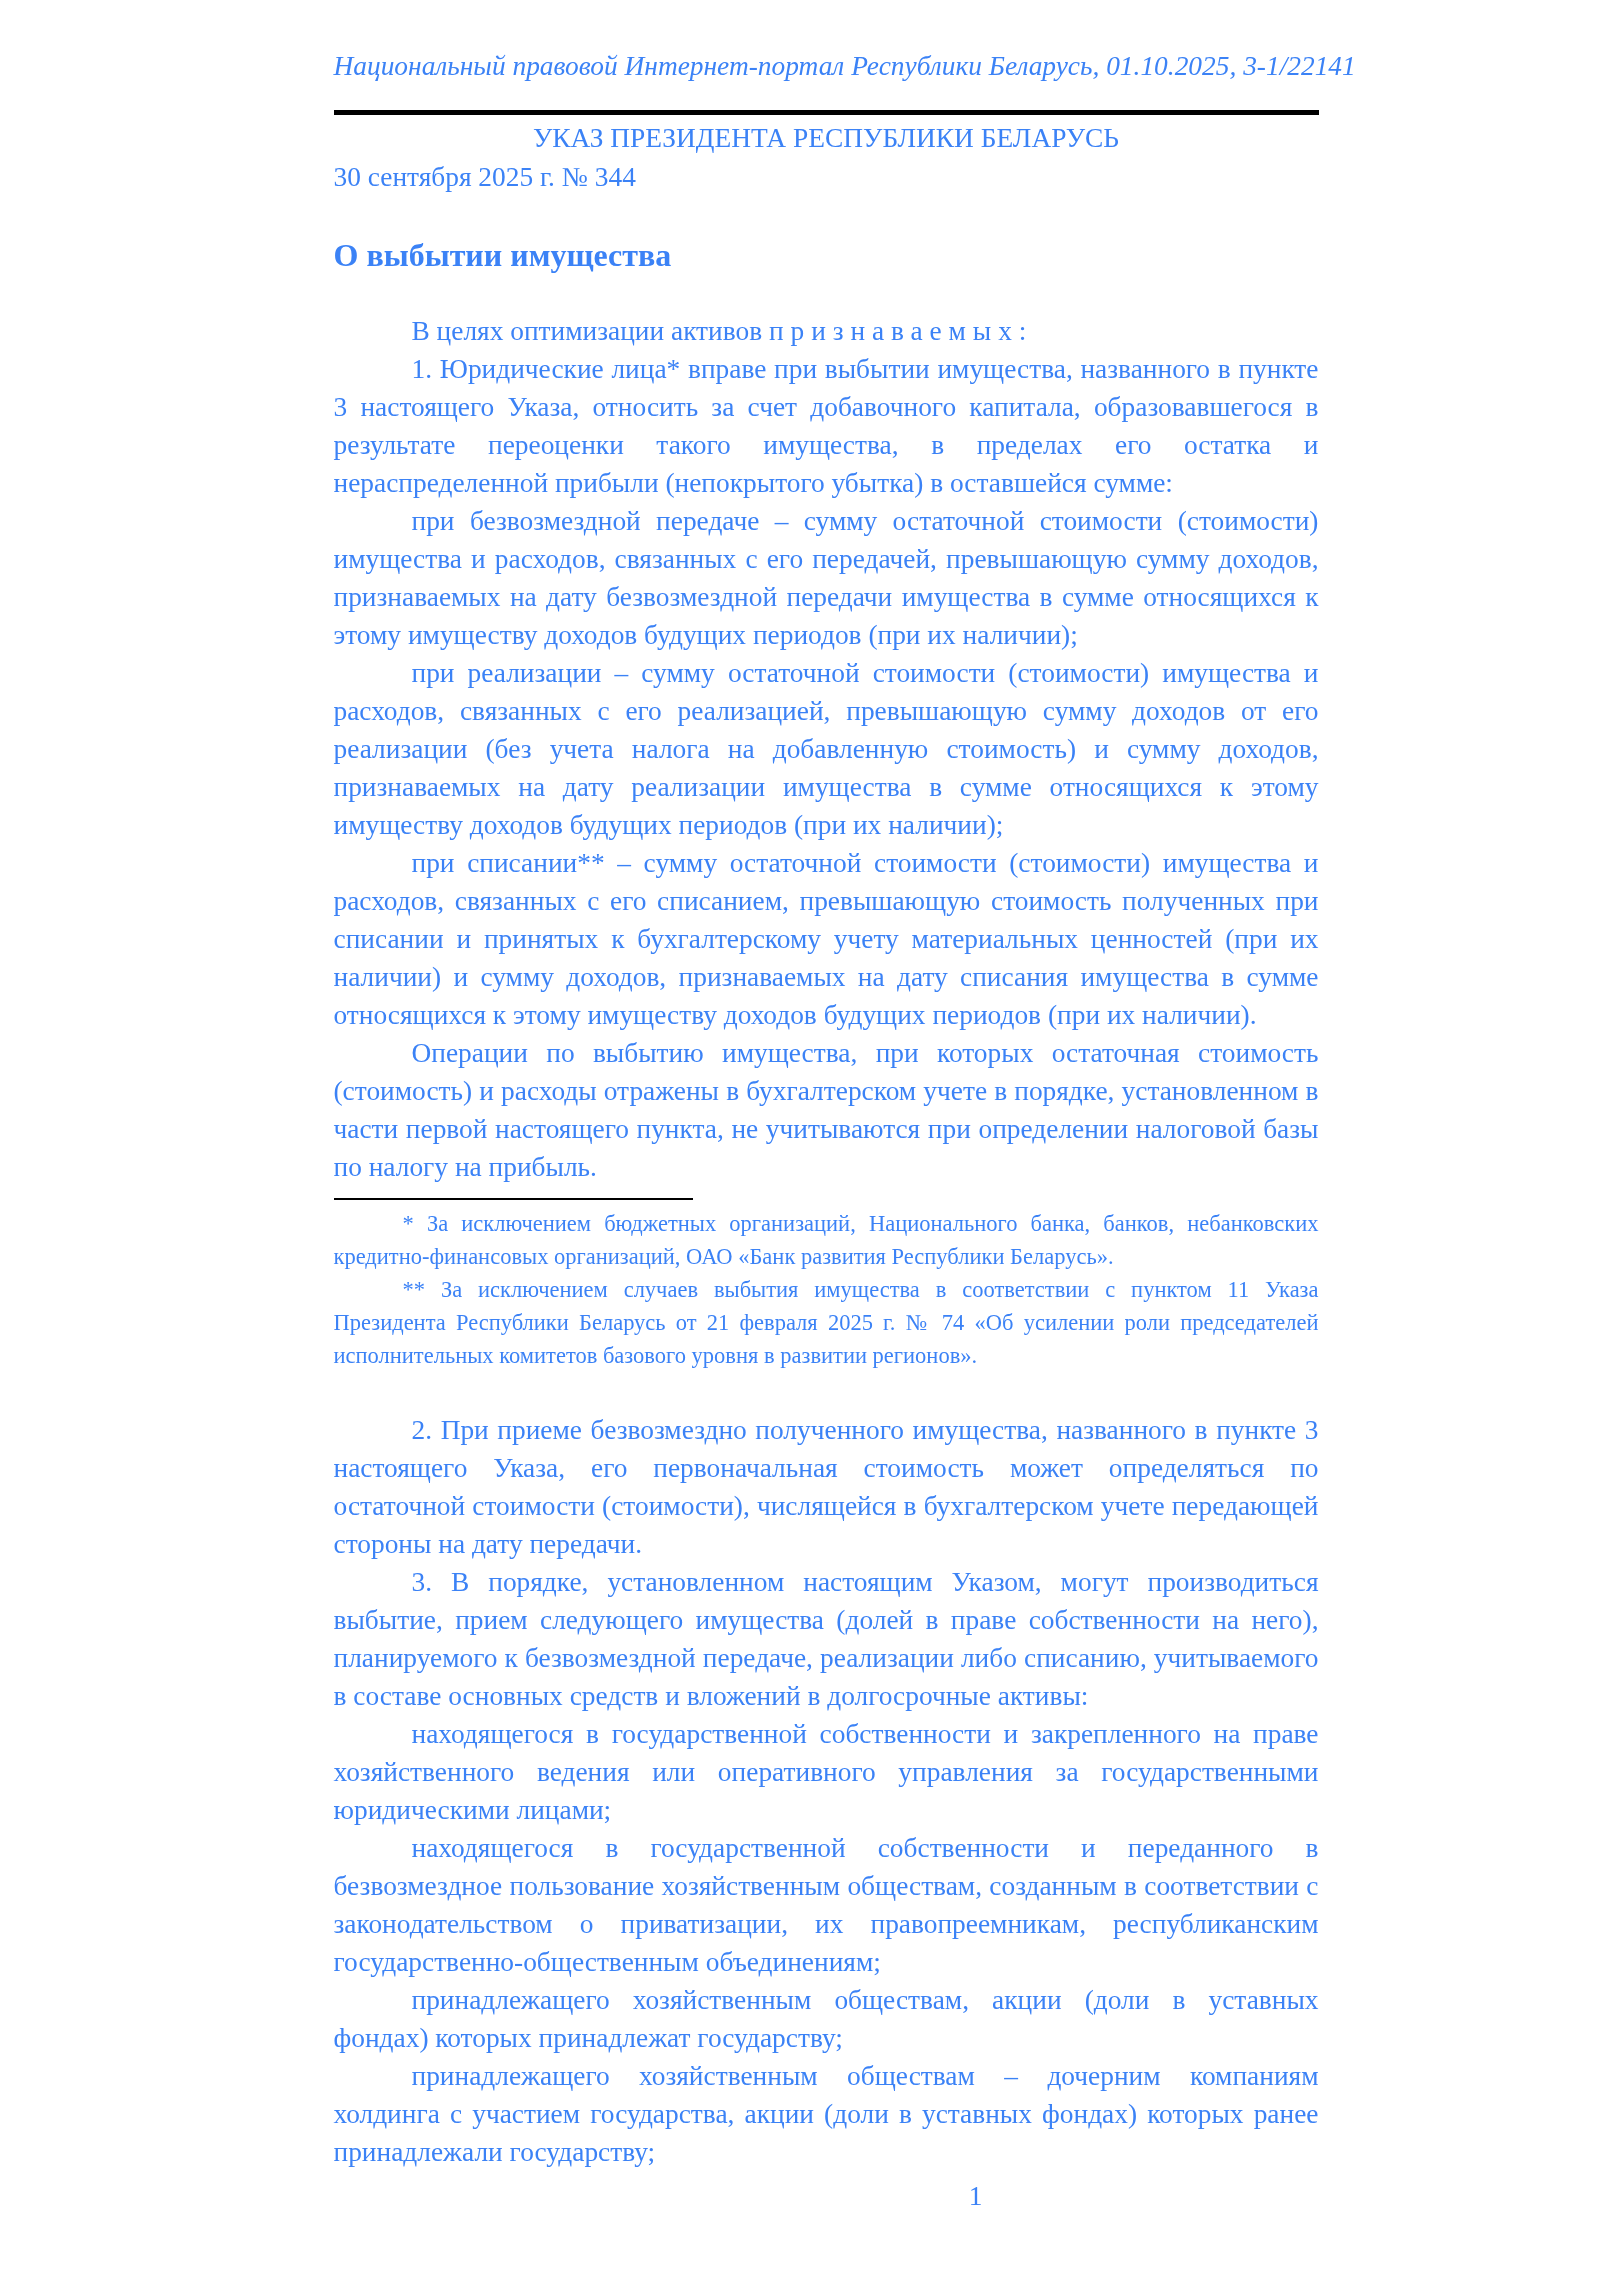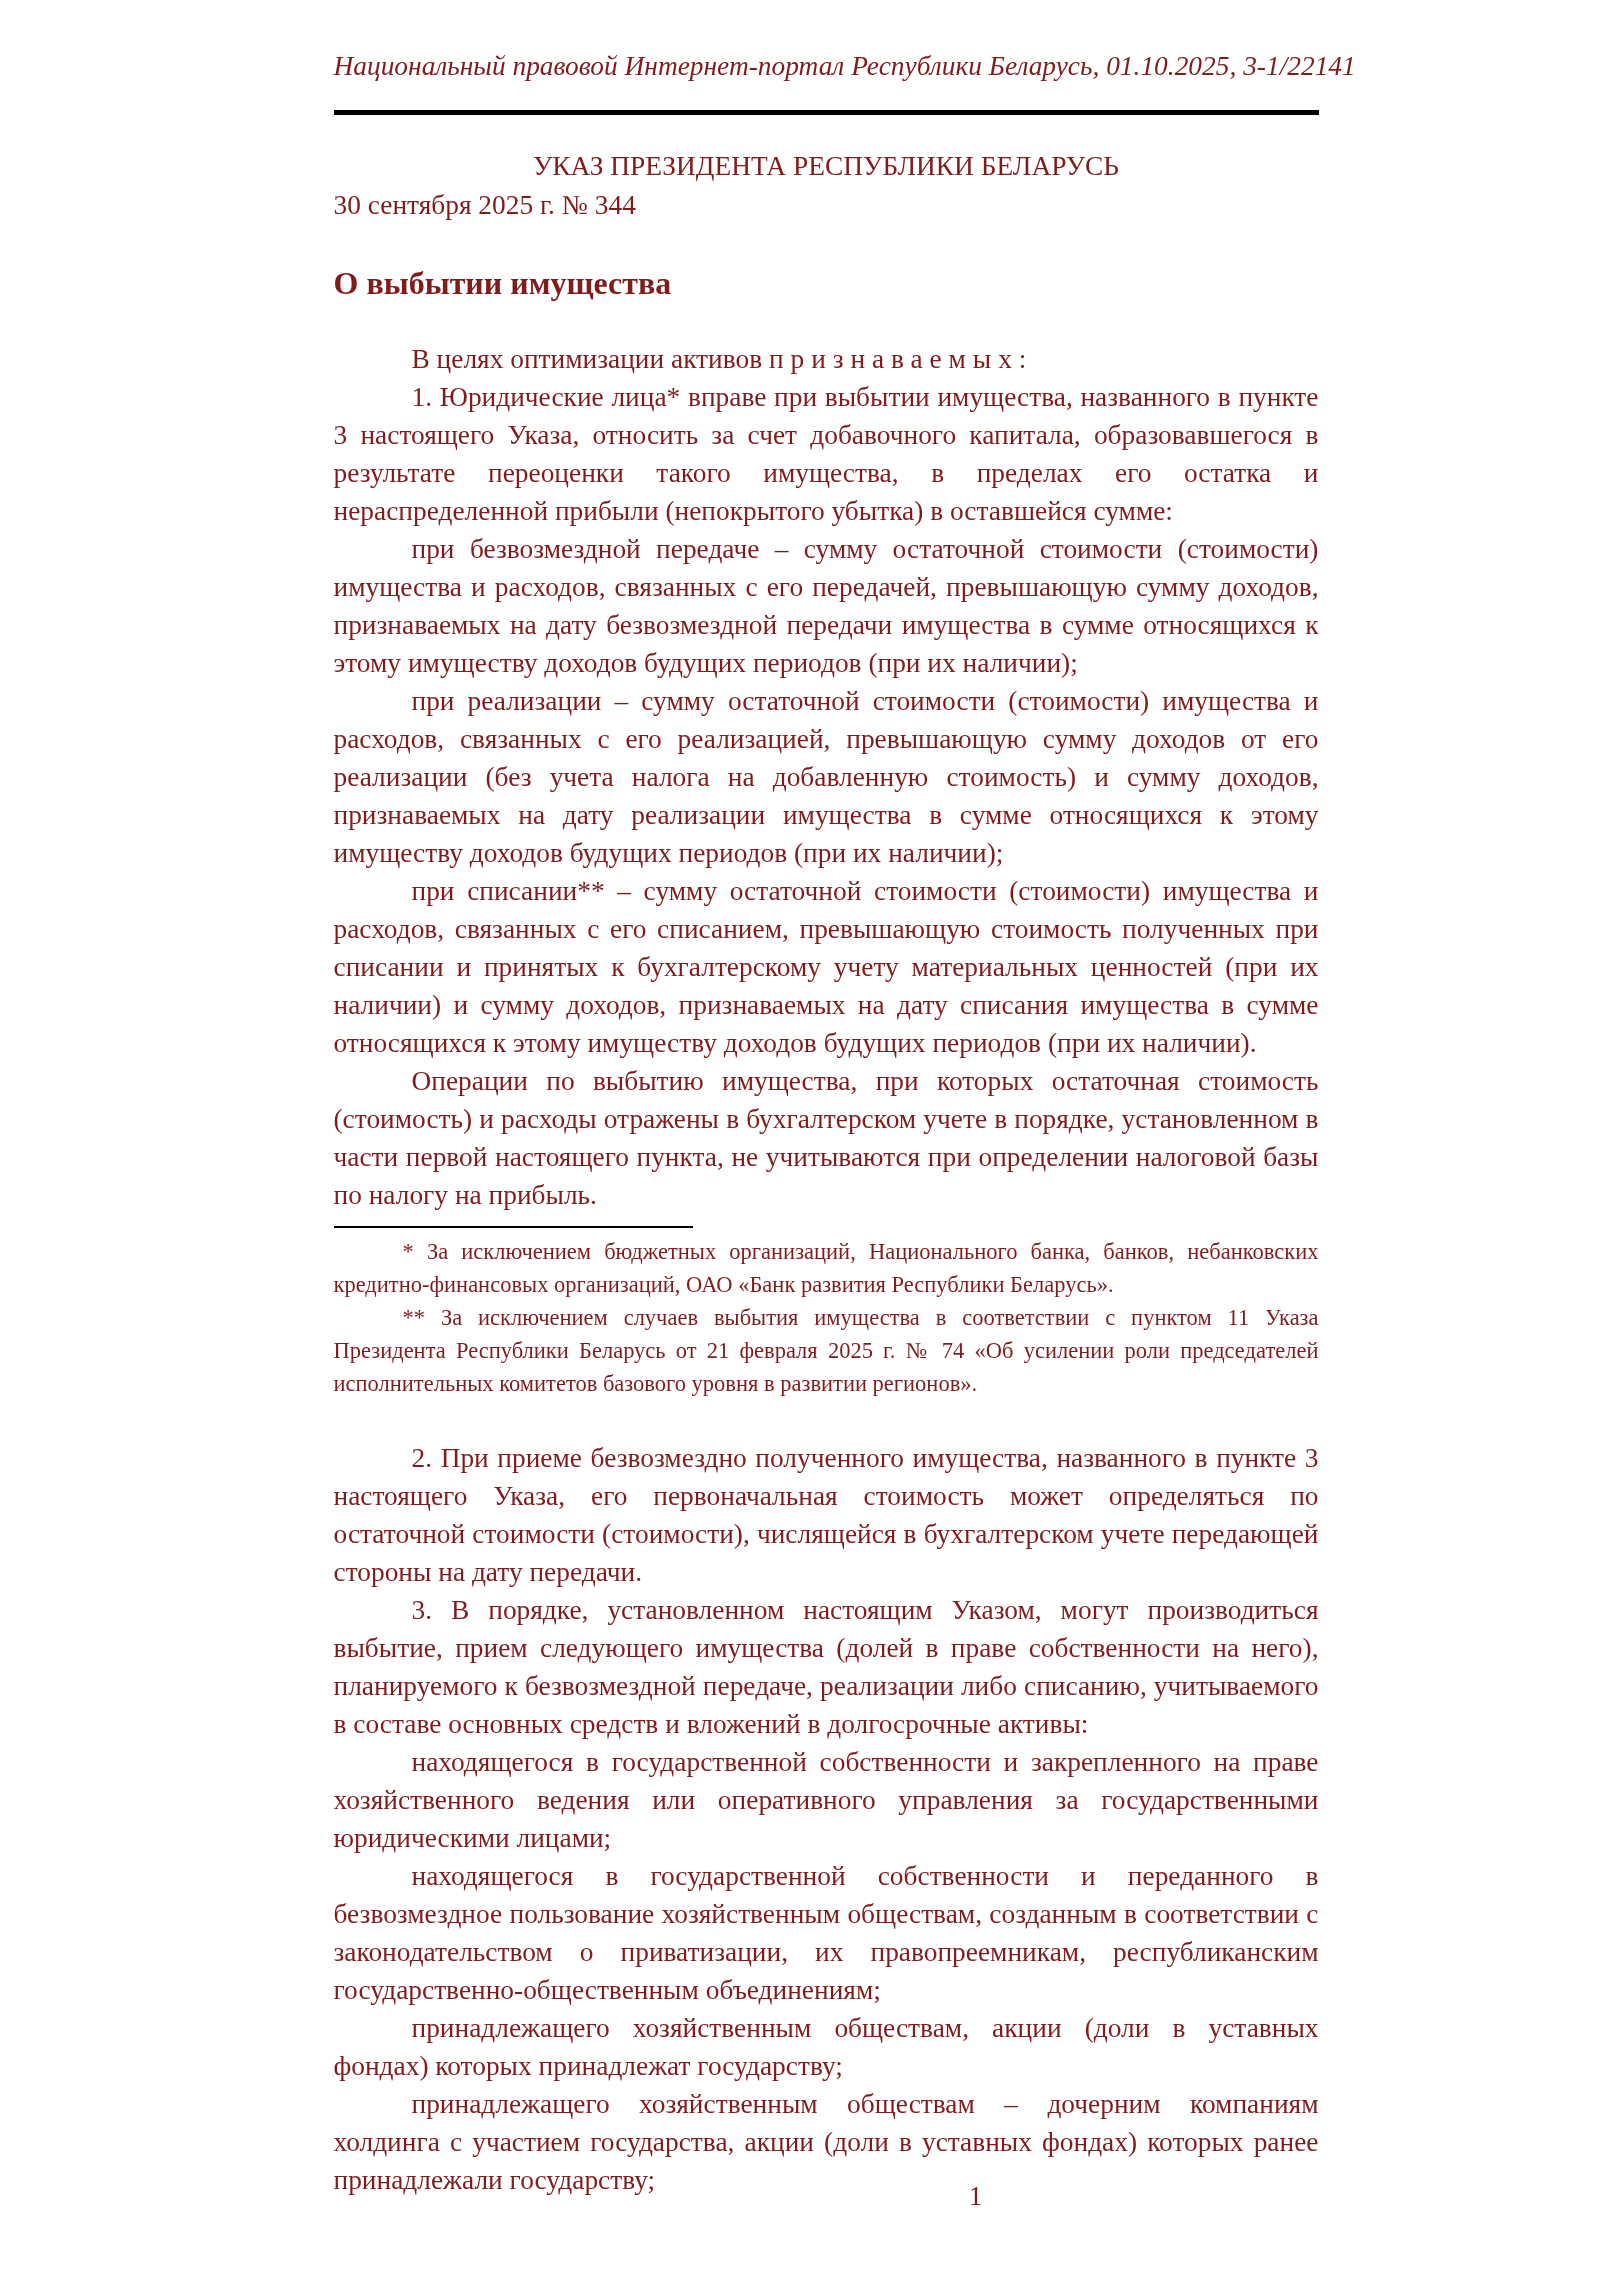--- a/index.html
+++ b/index.html
@@ -4,21 +4,21 @@
 <style>
   * { margin: 0; padding: 0; box-sizing: border-box; }
   html, body { background: #ffffff; }
 
   .page {
     position: relative;
     width: 1322px;
     height: 2293px;
     margin: 0 auto;
     background: #ffffff;
-    color: #7f1d1d;
+    color: #3b82f6;
     font-family: "Liberation Serif", "DejaVu Serif", serif;
     overflow: hidden;
   }
 
   .content {
     padding: 0 153px 0 184px; 
   }
 
   .masthead {
     padding-top: 49px;
@@ -29,21 +29,21 @@
     white-space: nowrap;
   }
 
   .masthead-rule {
     margin-top: 25.5px;
     height: 5.9px;
     background: #000000;
   }
 
   .decree-heading {
-    margin-top: 34px;
+    margin-top: 6px;
     text-align: center;
     font-size: 27.4px;
     line-height: 35px;
     font-weight: normal;
   }
 
   .decree-date {
     margin-top: 3.9px;
     text-align: left;
     font-size: 27.4px;

